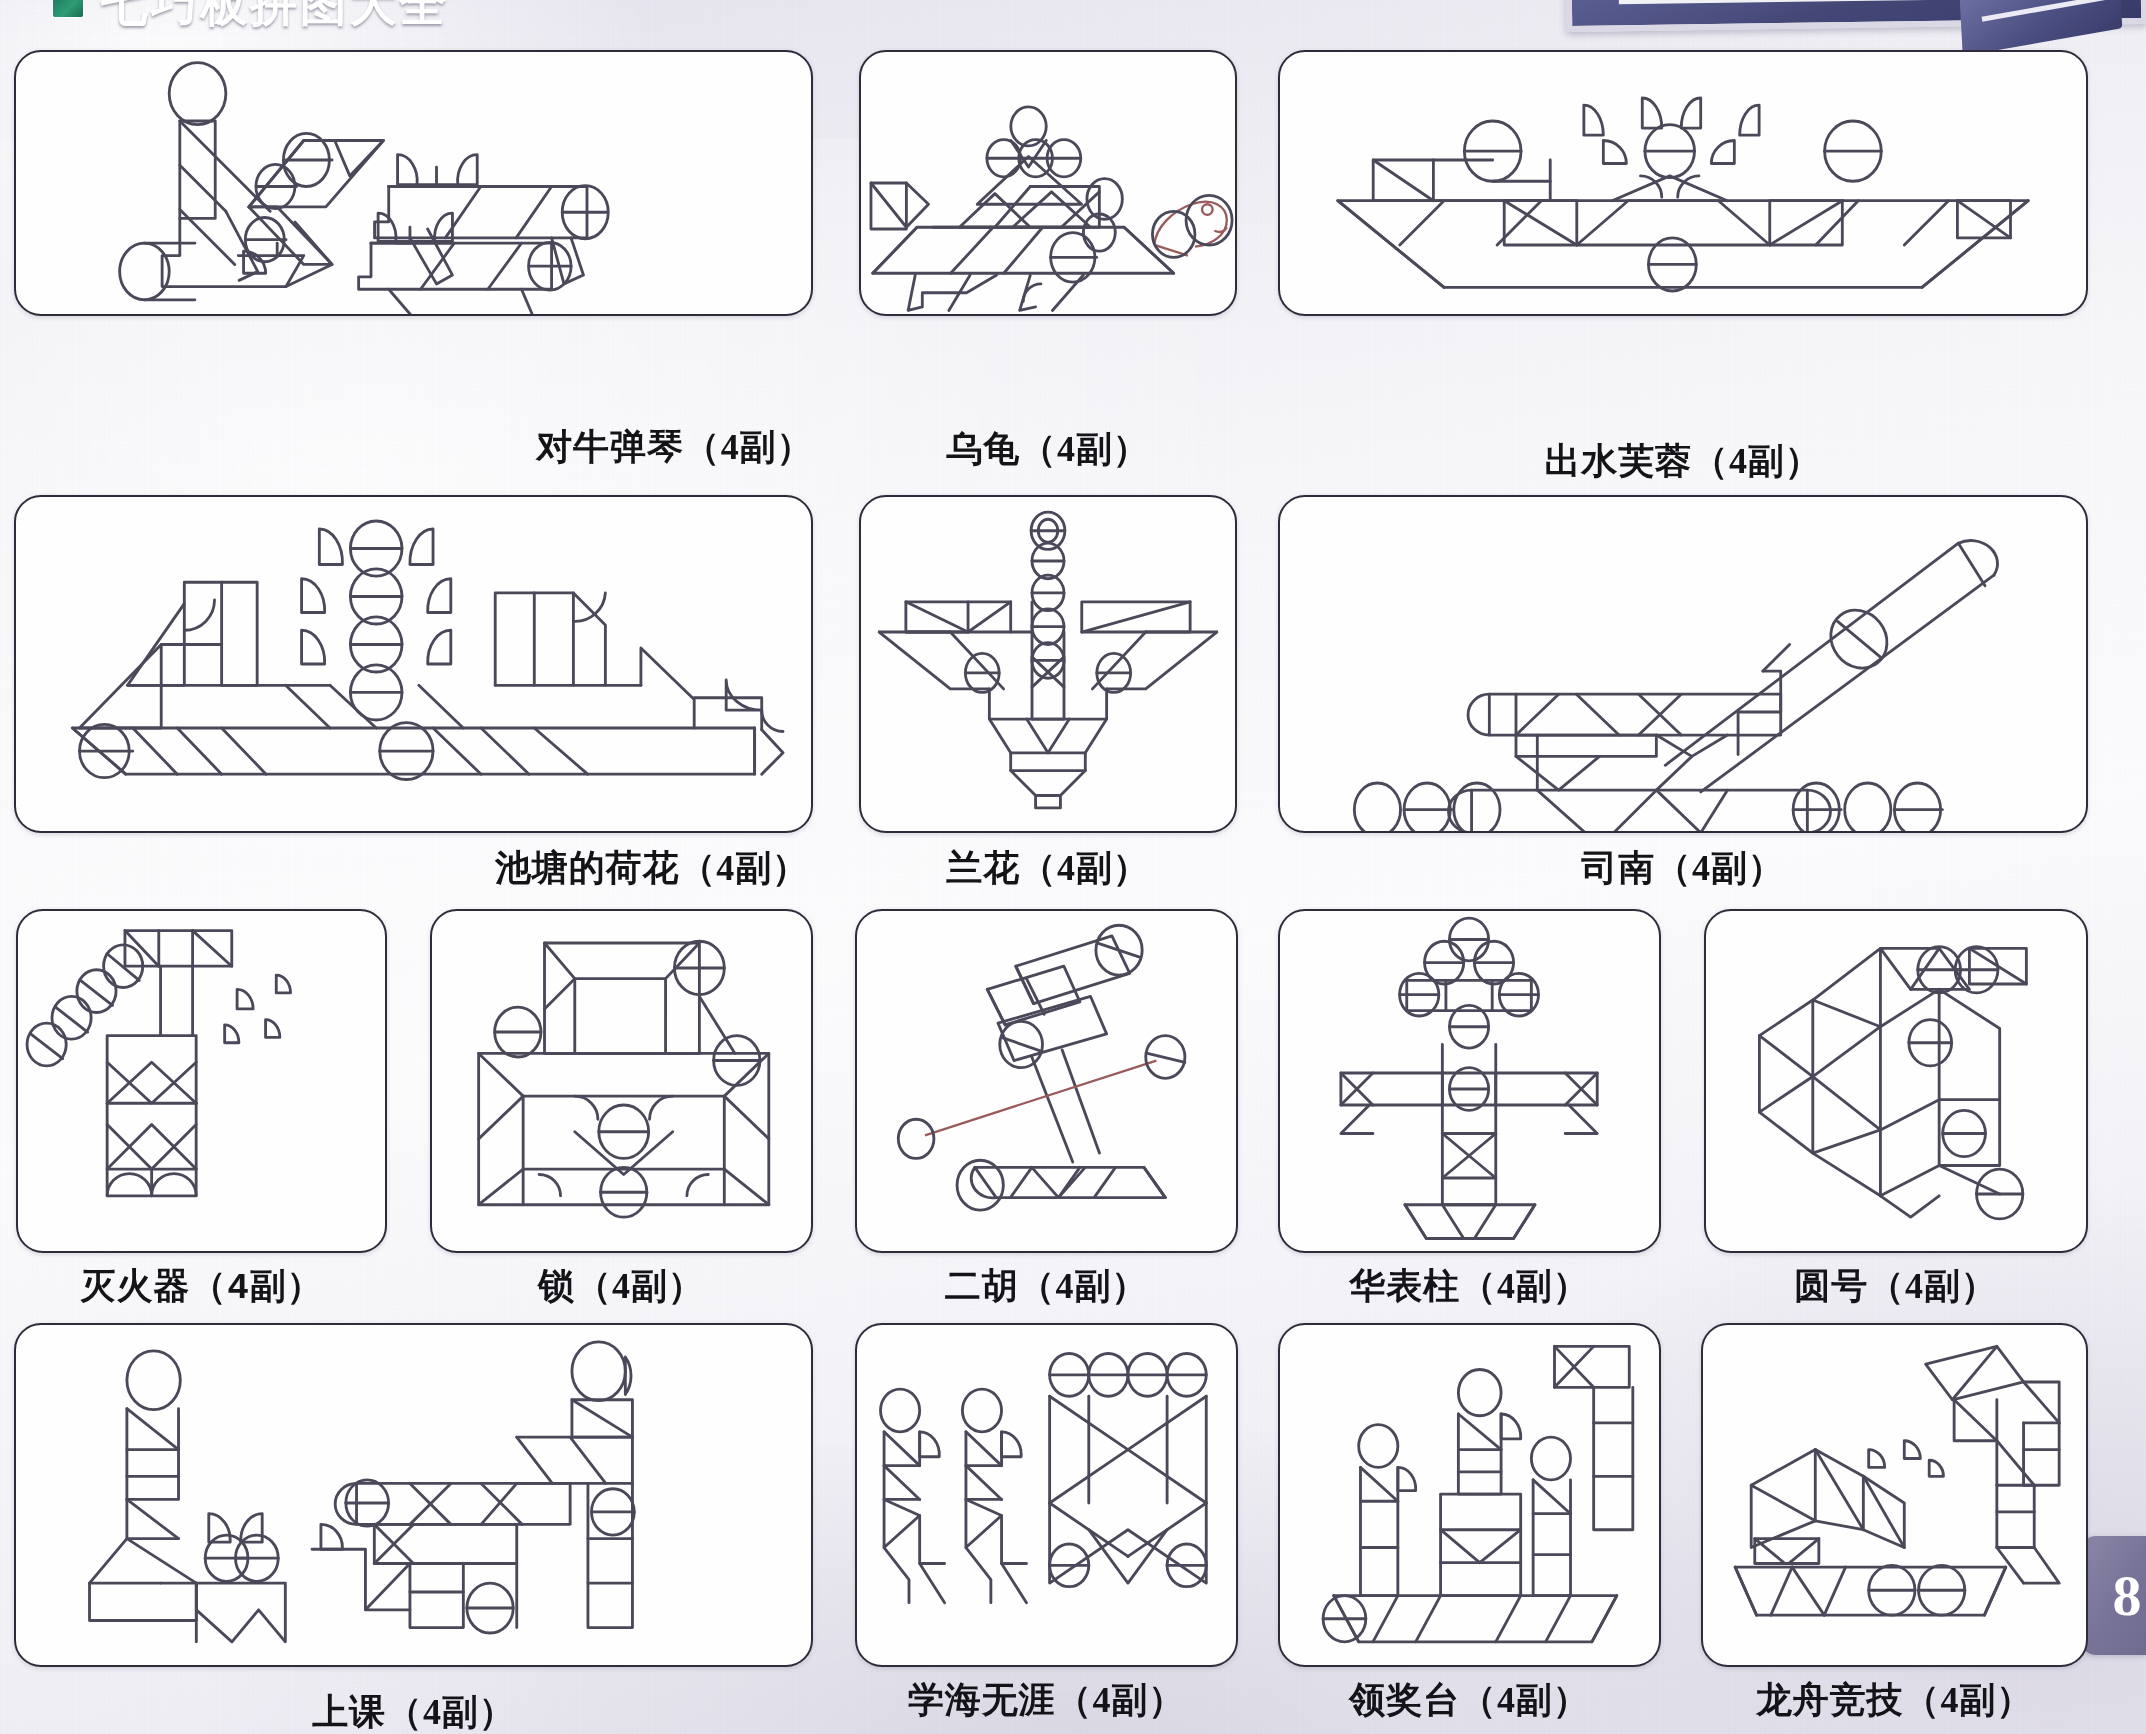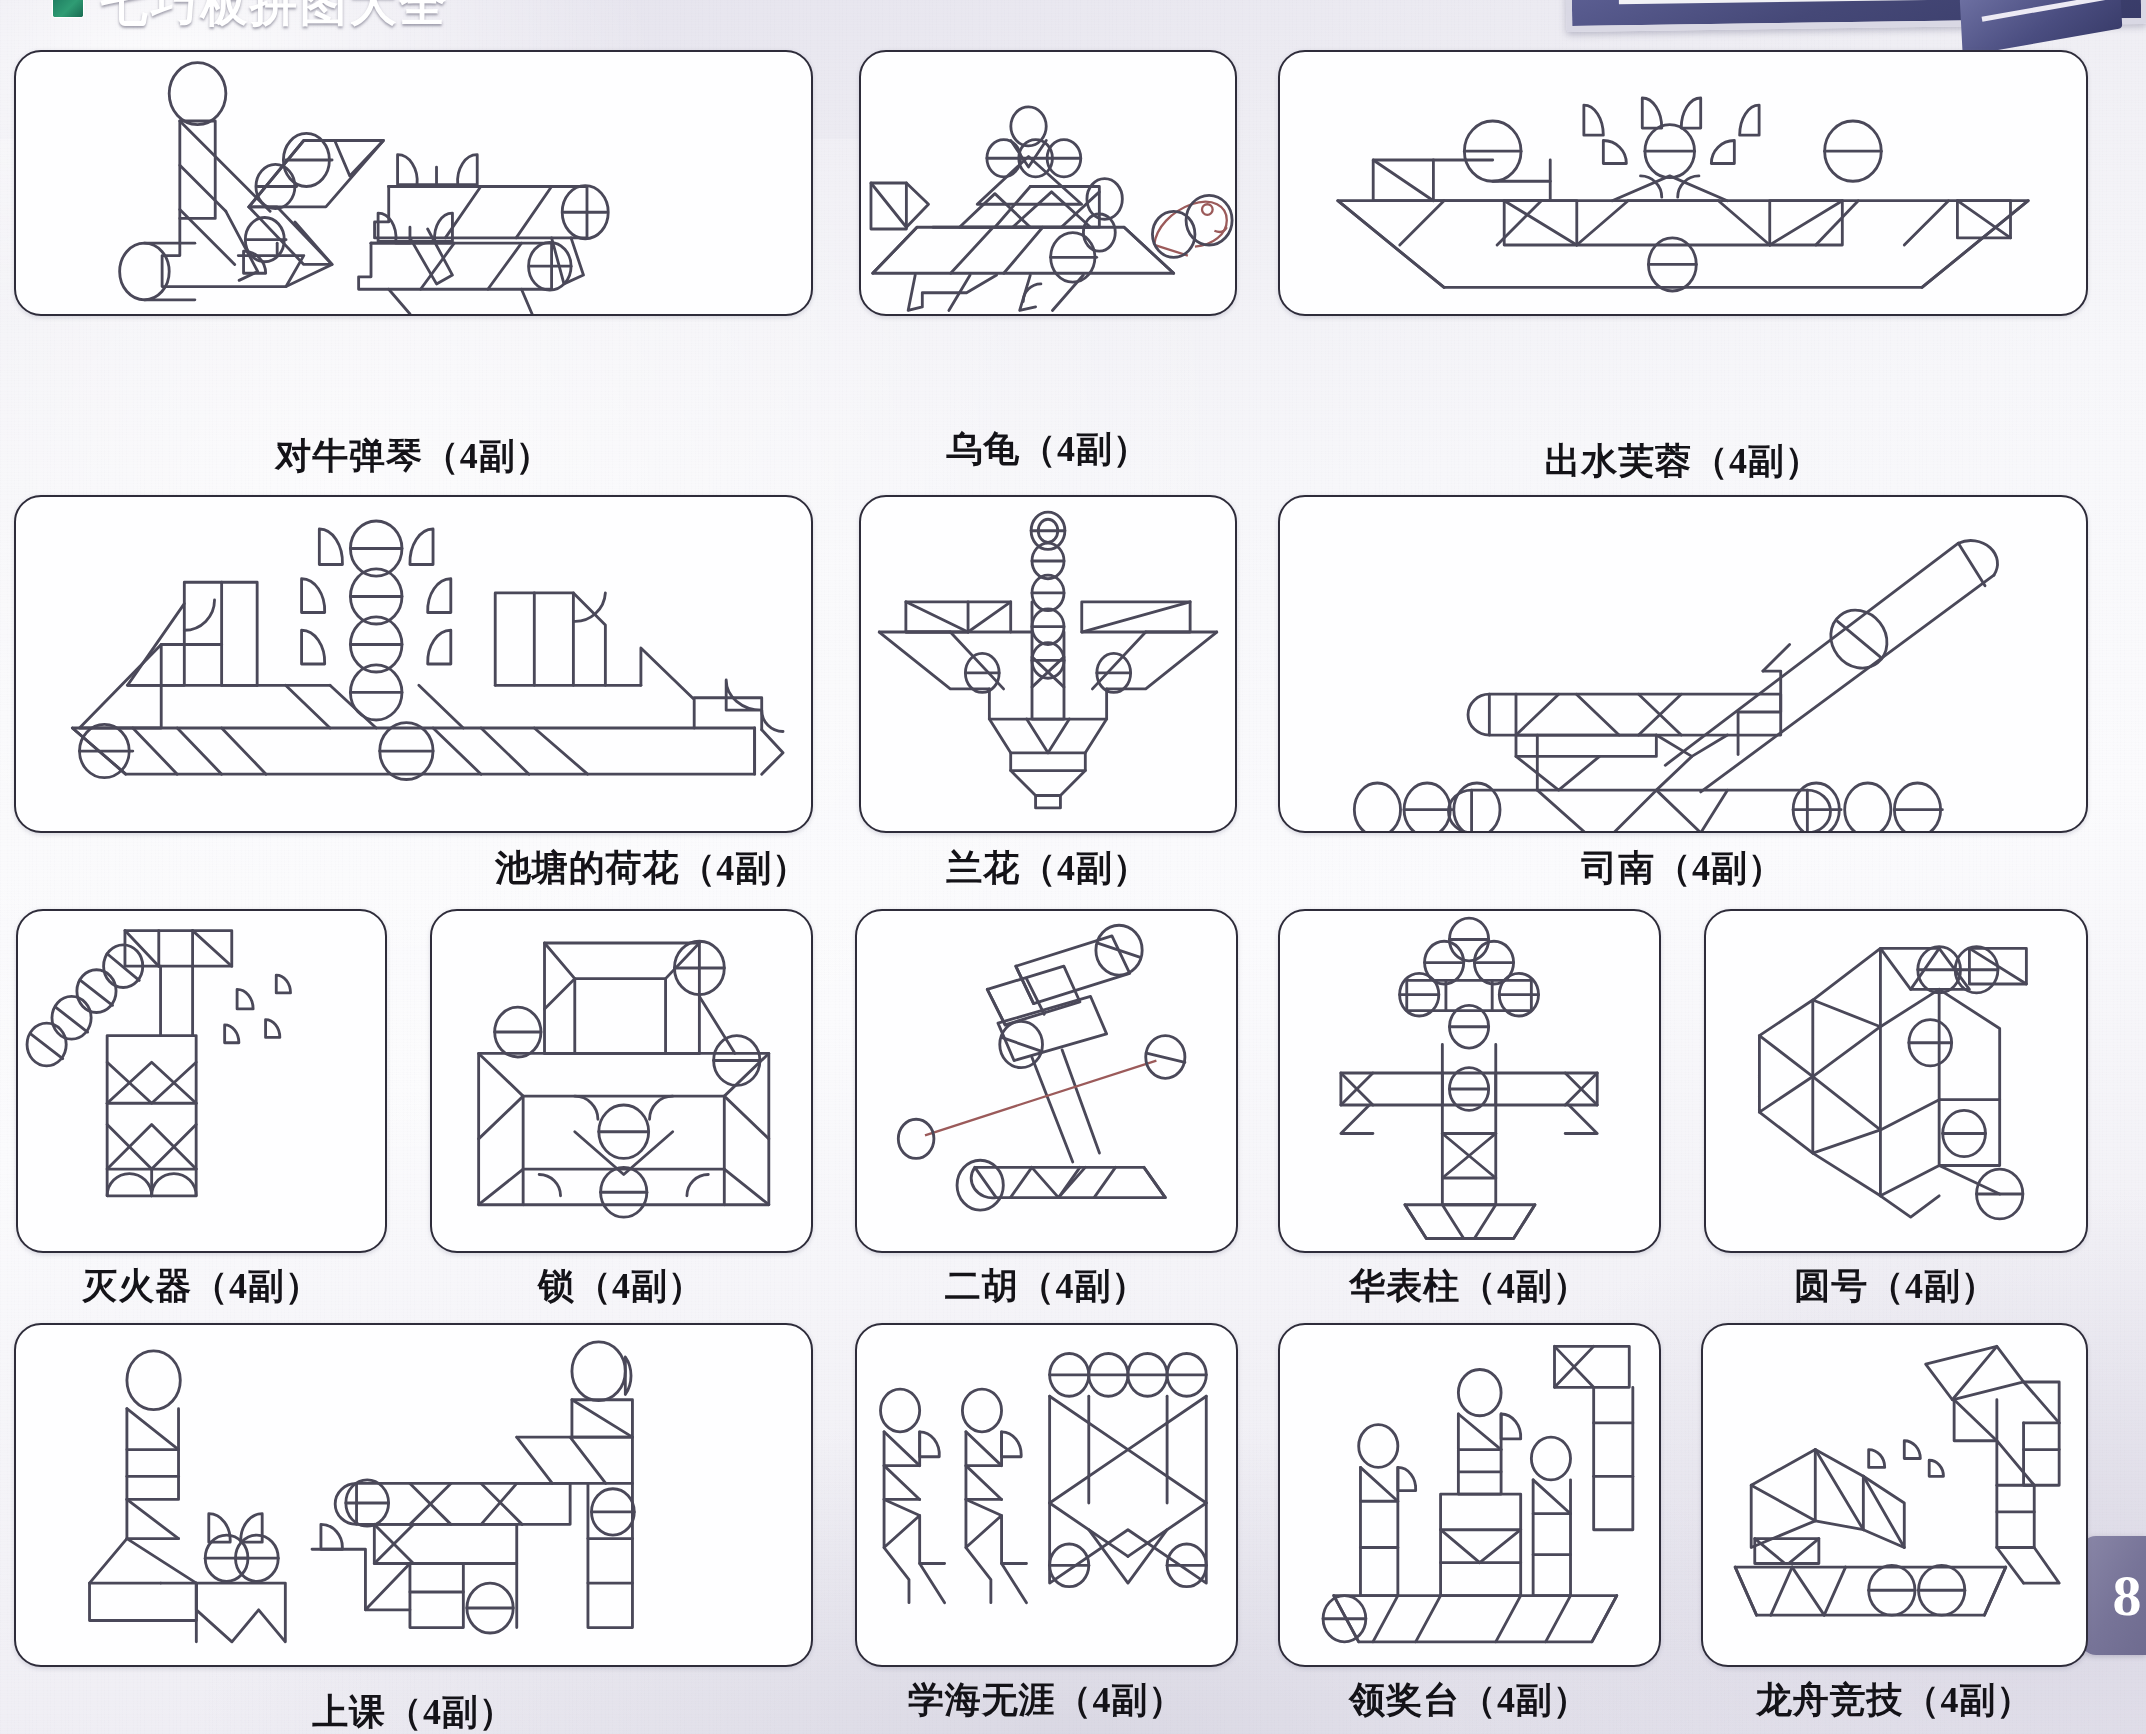--- a/index.html
+++ b/index.html
@@ -344,21 +344,21 @@
         <path d="M370 168 L435 140 L500 168"></path>
         <path d="M402 140 a24 24 0 0 1 24 24"></path>
         <path d="M468 140 a24 24 0 0 0 -24 24"></path>
         <path d="M760 168 L820 168 L820 210 L760 210 Z"></path>
         <path d="M760 168 L820 210"></path>
       </g>
     </svg>
   </div>
 </div>
 
-<div class="caption" style="left:14.4px; top:432px; width:799px;">对牛弹琴（4副）</div>
+<div class="caption" style="left:14.4px; top:423px; width:799px;text-align:right;">对牛弹琴（4副）</div>
 <div class="caption" style="left:859px; top:425px; width:378px;">乌龟（4副）</div>
 <div class="caption" style="left:1278px; top:425px; width:810px;margin-top:12px;">出水芙蓉（4副）</div>
 
 <div class="row" style="top:495px; height:342px;">
 
   <div class="card" style="left:14.4px; top:0; width:799px; height:338px;">
     <svg viewBox="0 0 888 376" preserveAspectRatio="xMidYMid meet">
       <g class="figure-stroke">
 
         <path d="M338 36 a26 38 0 0 1 26 40 l-26 0 Z"></path>
@@ -731,21 +731,21 @@
         <path d="M266 250 L314 250"></path>
         <ellipse cx="330" cy="318" rx="26" ry="28"></ellipse>
         <path d="M304 318 L356 318"></path>
         <path d="M262 286 L330 318"></path>
         <path d="M196 320 L230 344 L262 320"></path>
       </g>
     </svg>
   </div>
 </div>
 
-<div class="caption" style="left:16px; top:1262px; width:371px;">灭火器（4副）</div>
+<div class="caption" style="left:16px; top:1262px; width:371px;font-family:Liberation Mono, monospace;">灭火器（4副）</div>
 <div class="caption" style="left:430px; top:1262px; width:383px;">锁（4副）</div>
 <div class="caption" style="left:855px; top:1262px; width:383px;">二胡（4副）</div>
 <div class="caption" style="left:1278px; top:1262px; width:383px;">华表柱（4副）</div>
 <div class="caption" style="left:1704px; top:1262px; width:384px;">圆号（4副）</div>
 
 <div class="row" style="top:1323px; height:347px;">
 
   <div class="card" style="left:14.4px; top:0; width:799px; height:344px;">
     <svg viewBox="0 0 888 382" preserveAspectRatio="xMidYMid meet">
       <g class="figure-stroke">

